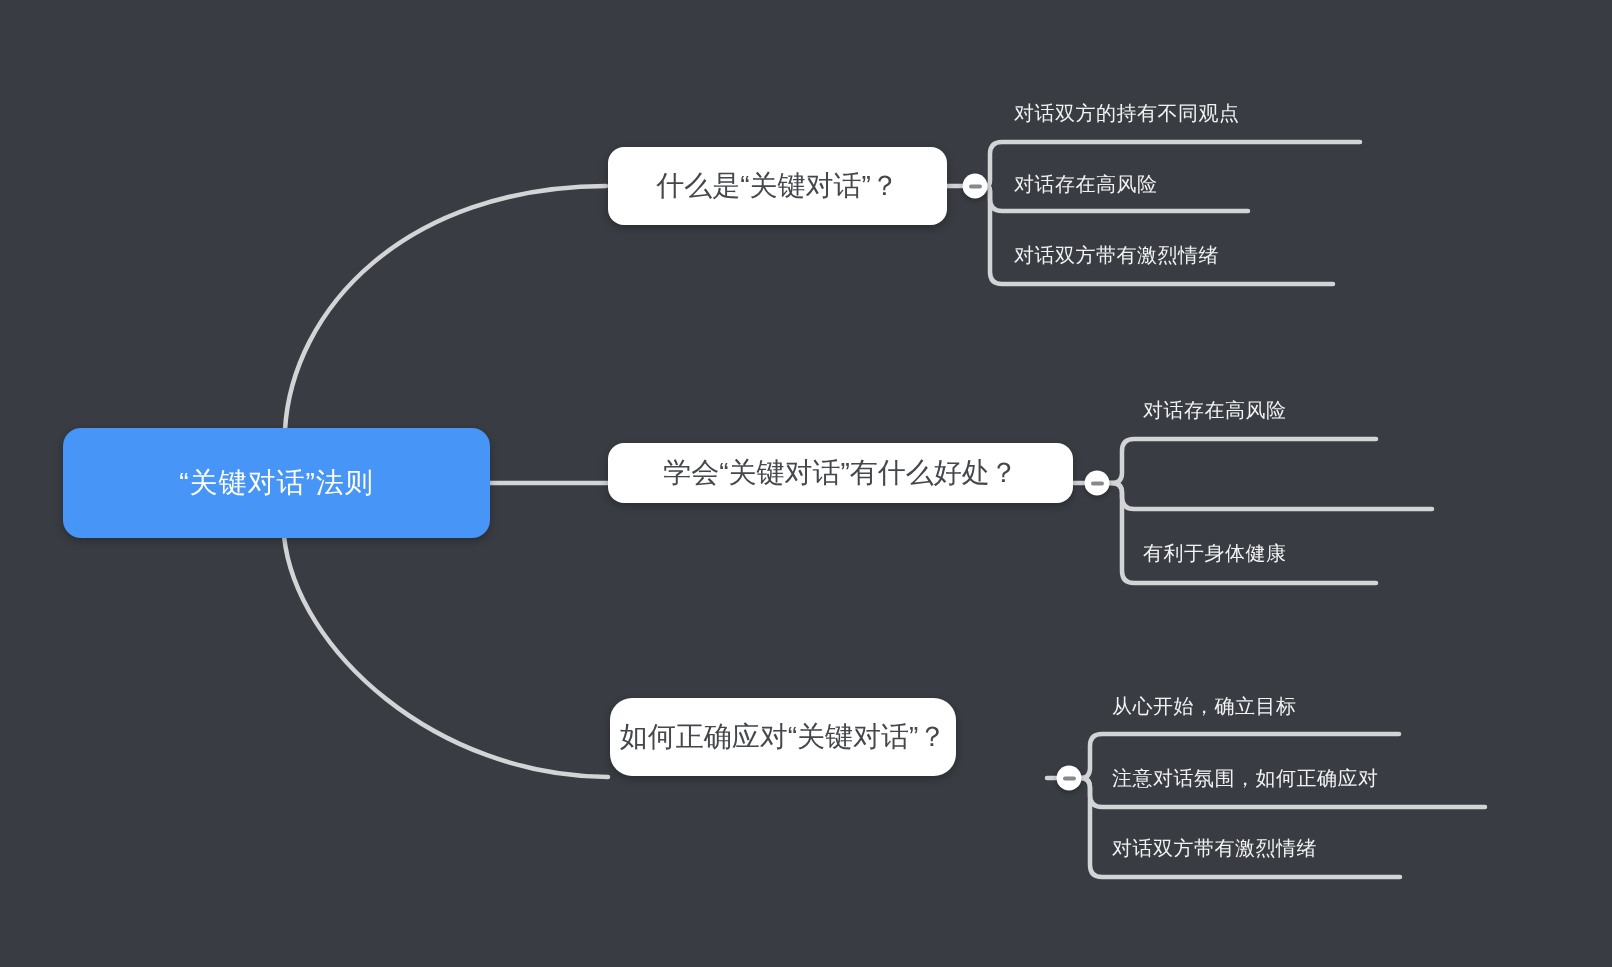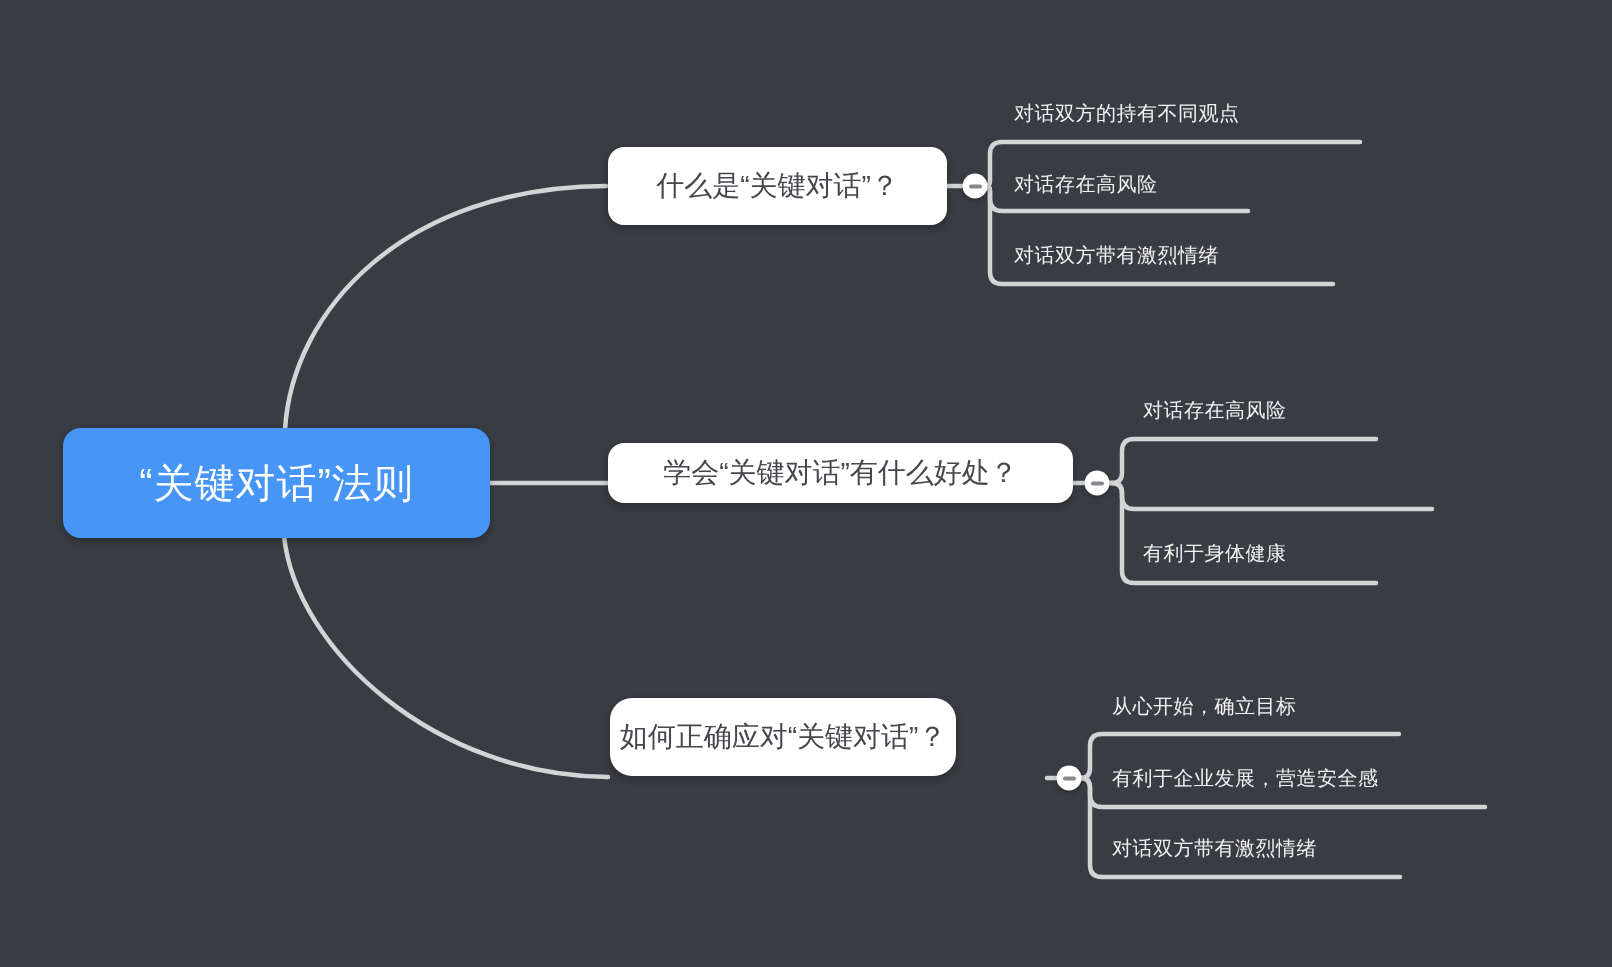--- a/index.html
+++ b/index.html
@@ -21,21 +21,21 @@
   .topic{
     position:absolute;
     display:flex;align-items:center;justify-content:center;
     white-space:nowrap;
     box-shadow:0 3px 9px rgba(0,0,0,0.28);
     cursor:default;
   }
   .root-topic{
     background:var(--root-fill,#4695f7);
     color:var(--root-text,#ffffff);
-    font-size:40px;
+    font-size:28px;
     border-radius:18px;
     letter-spacing:1px;
   }
   .main-topic{
     background:var(--node-fill,#ffffff);
     color:var(--node-text,#44474c);
     font-size:28px;
     border-radius:16px;
   }
   .sub-topic{
@@ -116,16 +116,16 @@
   </div>
 
   <div class="sub-topic" style="left:1014px;top:113px;">对话双方的持有不同观点</div>
   <div class="sub-topic" style="left:1014px;top:184px;">对话存在高风险</div>
   <div class="sub-topic" style="left:1014px;top:255px;">对话双方带有激烈情绪</div>
 
   <div class="sub-topic" style="left:1143px;top:410px;">对话存在高风险</div>
   <div class="sub-topic" style="left:1143px;top:553px;">有利于身体健康</div>
 
   <div class="sub-topic" style="left:1112px;top:706px;">从心开始，确立目标</div>
-  <div class="sub-topic" style="left:1112px;top:778px;">有利于企业发展，营造安全感</div>
+  <div class="sub-topic" style="left:1112px;top:778px;">注意对话氛围，如何正确应对</div>
   <div class="sub-topic" style="left:1112px;top:848px;">对话双方带有激烈情绪</div>
 
 </div>
 
 </body></html>

